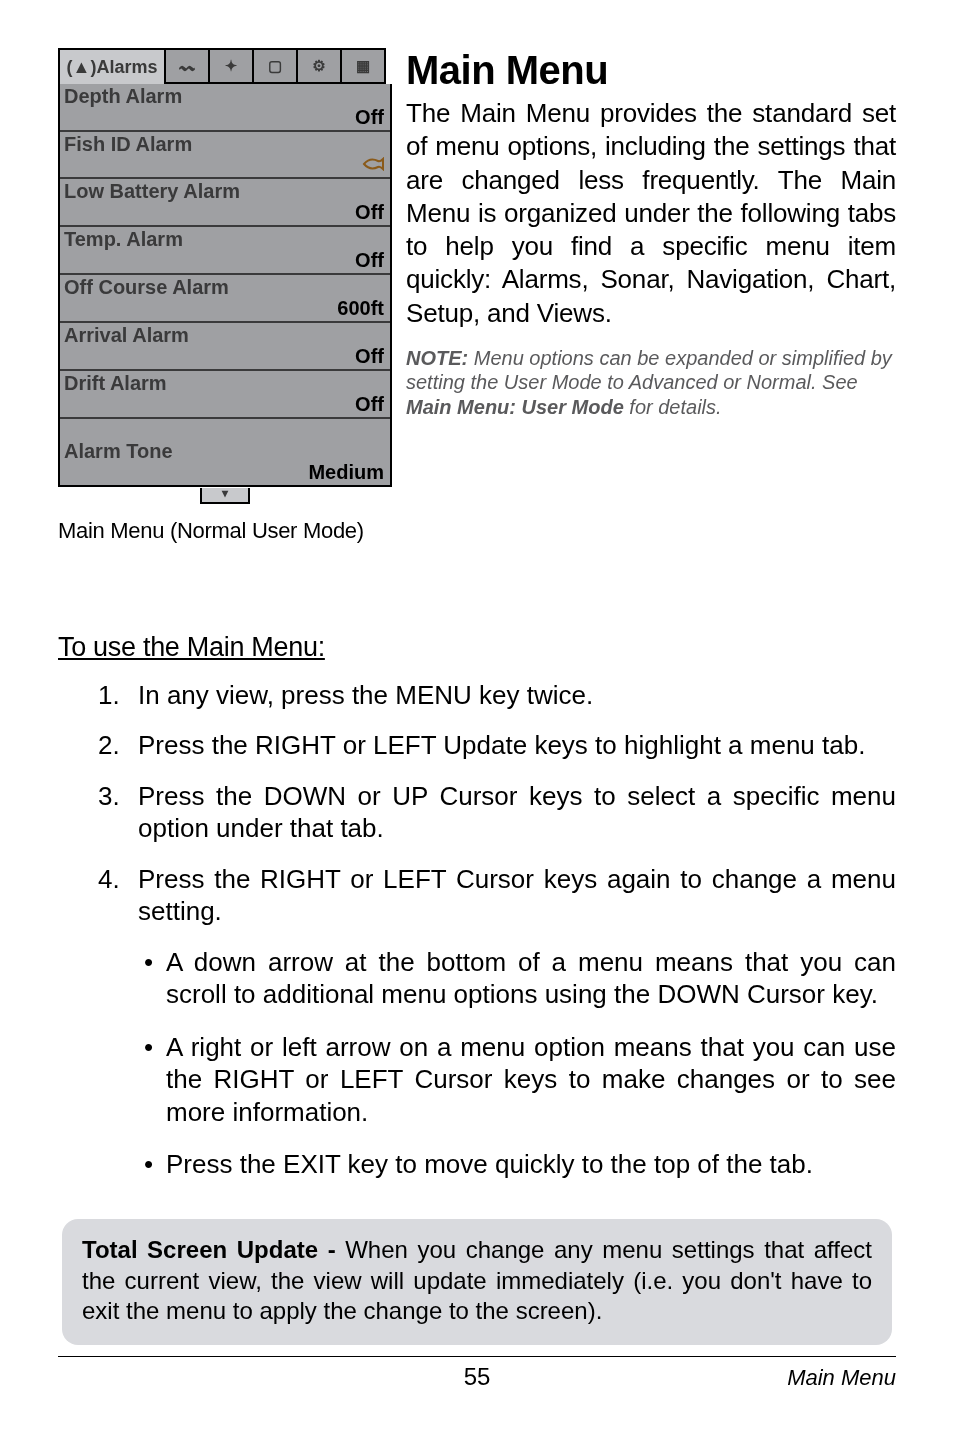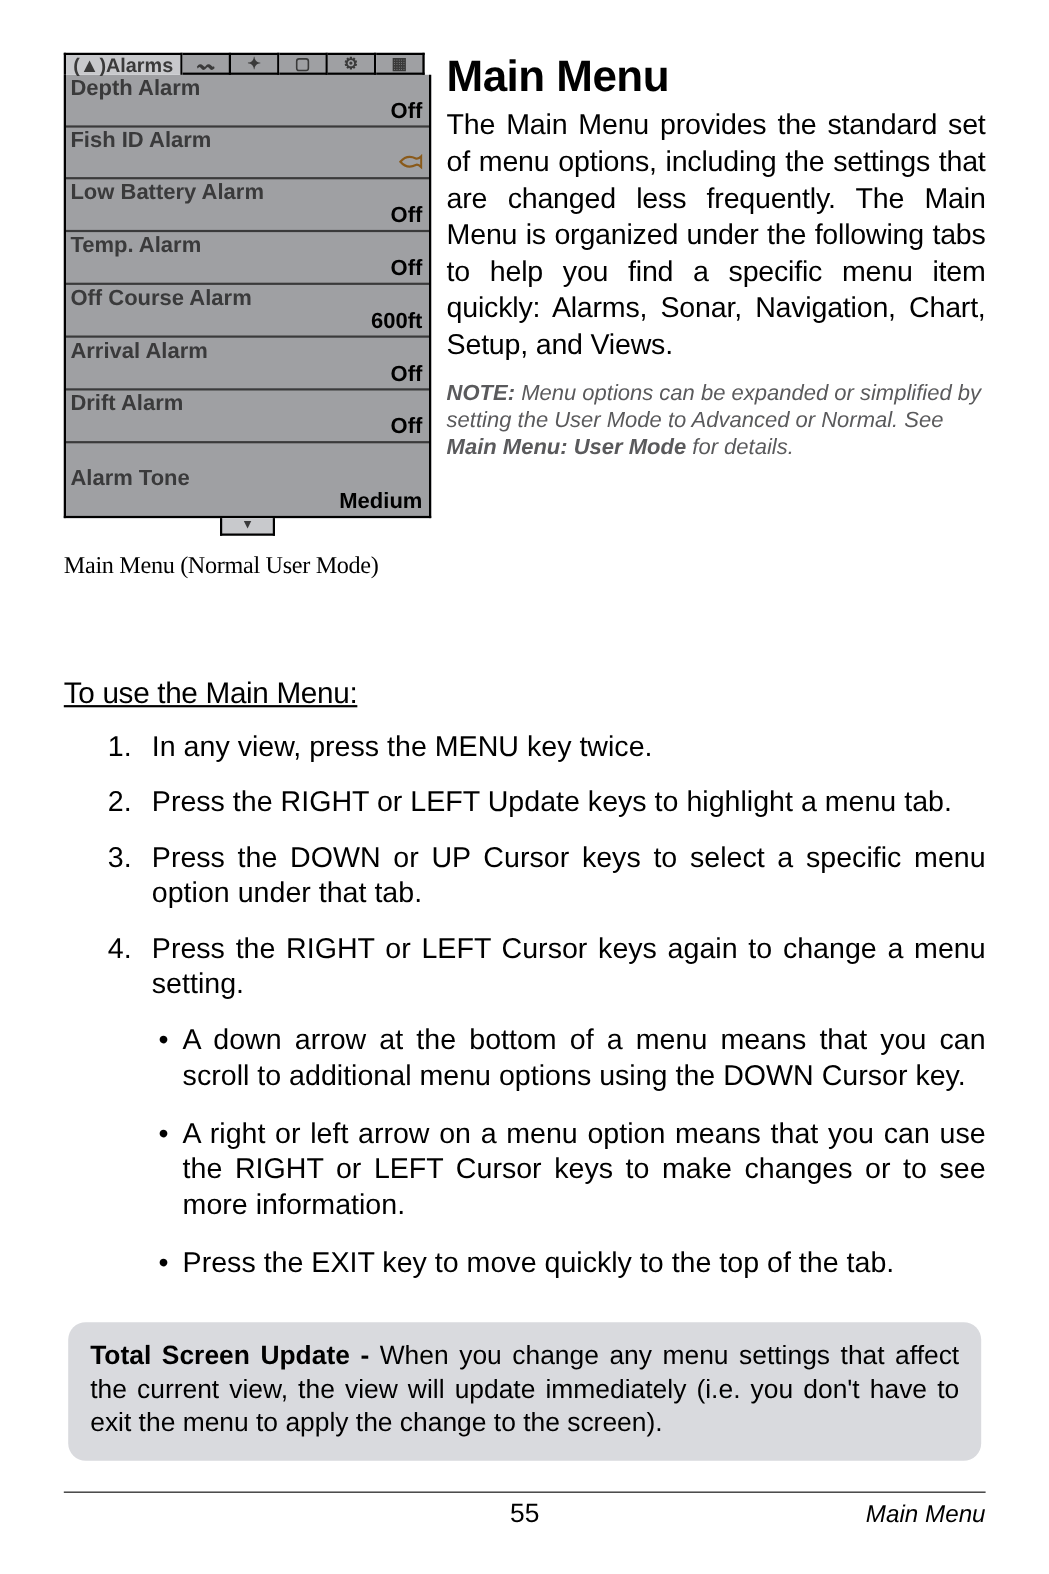--- a/index.html
+++ b/index.html
@@ -1,36 +1,36 @@
 <!DOCTYPE html>
 <html><head>
 <meta charset="utf-8">
 <style>
   * { margin: 0; padding: 0; box-sizing: border-box; }
   body { width: 954px; height: 1431px; background: #fff; font-family: "Helvetica Neue", Arial, sans-serif; color: #000; position: relative; padding: 48px 58px 0 58px; }
   .top-wrap { display: flex; gap: 14px; }
   .menu-col { flex: 0 0 334px; }
   .text-col { flex: 1; }
 
-  .tabstrip { display: flex; height: 20px; }
+  .tabstrip { display: flex; height: 36px; }
   .tab { border: 2px solid #000; background: #9fa0a3; display: flex; align-items: center; justify-content: center; font-size: 18px; font-weight: bold; color: #3a3a3a; font-family: Arial, sans-serif; }
   .tab.active { background: #c8c9cc; border-bottom: none; flex: 0 0 108px; }
   .tab.inactive { flex: 0 0 44px; border-left: none; }
   .tab .icon { font-size: 15px; }
 
   .menu-body { border: 2px solid #000; border-top: none; background: #9fa0a3; }
   .menu-row { border-bottom: 2px solid #3a3a3b; padding: 2px 6px 2px 4px; font-family: Liberation Sans, sans-serif; }
   .menu-row:last-of-type { border-bottom: 2px solid #3a3a3b; margin-top: 20px; }
   .row-label { font-size: 20px; font-weight: bold; color: #3a3a3b; line-height: 1.05; }
   .row-value { font-size: 20px; font-weight: bold; color: #000; text-align: right; line-height: 1.05; }
   .row-value.fish { color: #000; font-size: 19px; }
   .arrow-bar { text-align: center; padding: 0; line-height: 10px; border-bottom: none; }
   .arrow-tab { display:inline-block; width:50px; height:16px; background:#c8c9cc; border:2px solid #000; border-top:none; font-size:12px; line-height:11px; color:#3a3a3b; font-weight:bold; }
 
-  .caption { font-size: 22px; color: #000; margin-top: 14px; font-family: Liberation Serif, serif; letter-spacing: -0.3px; }
+  .caption { font-size: 22px; color: #000; margin-top: 14px; font-family: Liberation Sans, sans-serif; letter-spacing: -0.3px; }
 
   h1 { font-family: Arial, "Helvetica Neue", sans-serif; font-weight: 900; font-size: 40px; letter-spacing: -0.5px; margin-bottom: 4px; }
   .intro { font-size: 26px; line-height: 1.28; text-align: justify; letter-spacing: -0.2px; }
   .note { font-size: 20px; font-style: italic; color: #5a5a5c; line-height: 1.22; margin-top: 16px; }
   .note .nb { font-weight: bold; }
   .note .um { font-weight: bold; }
 
   .howto { margin-top: 88px; }
   .howto h2 { font-size: 27px; font-weight: 500; text-decoration: underline; letter-spacing: -0.3px; margin-bottom: 16px; }
   ol.steps { list-style: none; margin-left: 40px; }

